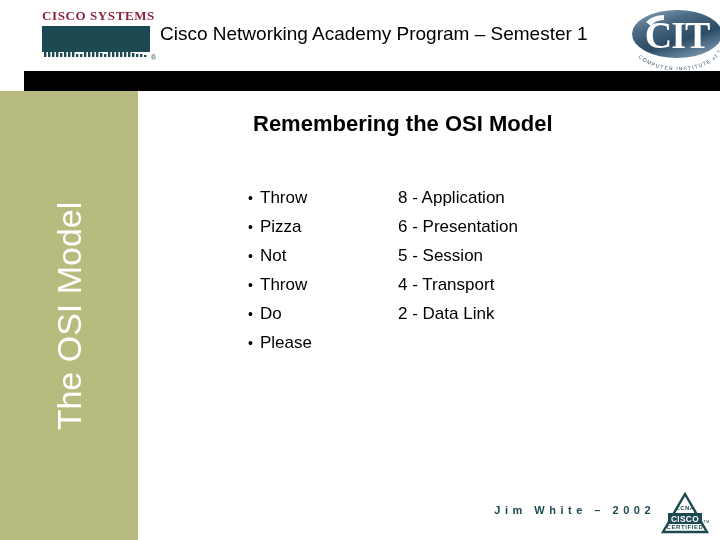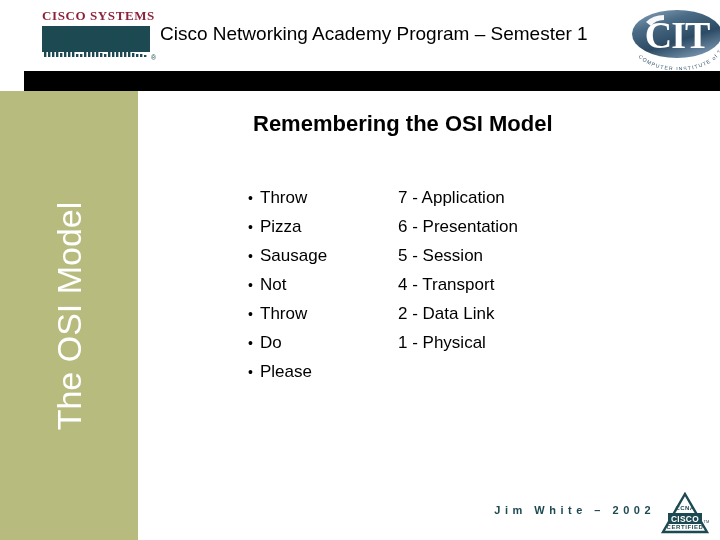--- a/index.html
+++ b/index.html
@@ -262,43 +262,39 @@
     <div class="columns">
 
       <div class="col col-left">
         <div class="bullet-row">
           <span class="bullet-dot">•</span><span>Throw</span>
         </div>
         <div class="bullet-row">
           <span class="bullet-dot">•</span><span>Pizza</span>
         </div>
         <div class="bullet-row">
-          <span class="bullet-dot">•</span><span>Sausage</span>
-        </div>
-        <div class="bullet-row">
           <span class="bullet-dot">•</span><span>Not</span>
         </div>
         <div class="bullet-row">
           <span class="bullet-dot">•</span><span>Throw</span>
         </div>
         <div class="bullet-row">
           <span class="bullet-dot">•</span><span>Do</span>
         </div>
         <div class="bullet-row">
           <span class="bullet-dot">•</span><span>Please</span>
         </div>
       </div>
 
       <div class="col col-right">
-        <div class="layer-row">7 - Application</div>
+        <div class="layer-row">8 - Application</div>
         <div class="layer-row">6 - Presentation</div>
         <div class="layer-row">5 - Session</div>
         <div class="layer-row">4 - Transport</div>
         <div class="layer-row">2 - Data Link</div>
-        <div class="layer-row">1 - Physical</div>
       </div>
 
     </div>
   </div>
 
   <div class="footer-credit">Jim White – 2002</div>
 
   <svg class="ccna-logo" viewBox="0 0 50 44">
     <polygon points="25,2 47,40 3,40" fill="none" stroke="#1d4a52" stroke-width="2.4"></polygon>
     <polygon points="25,6 43.5,38 6.5,38" fill="#ffffff"></polygon>

